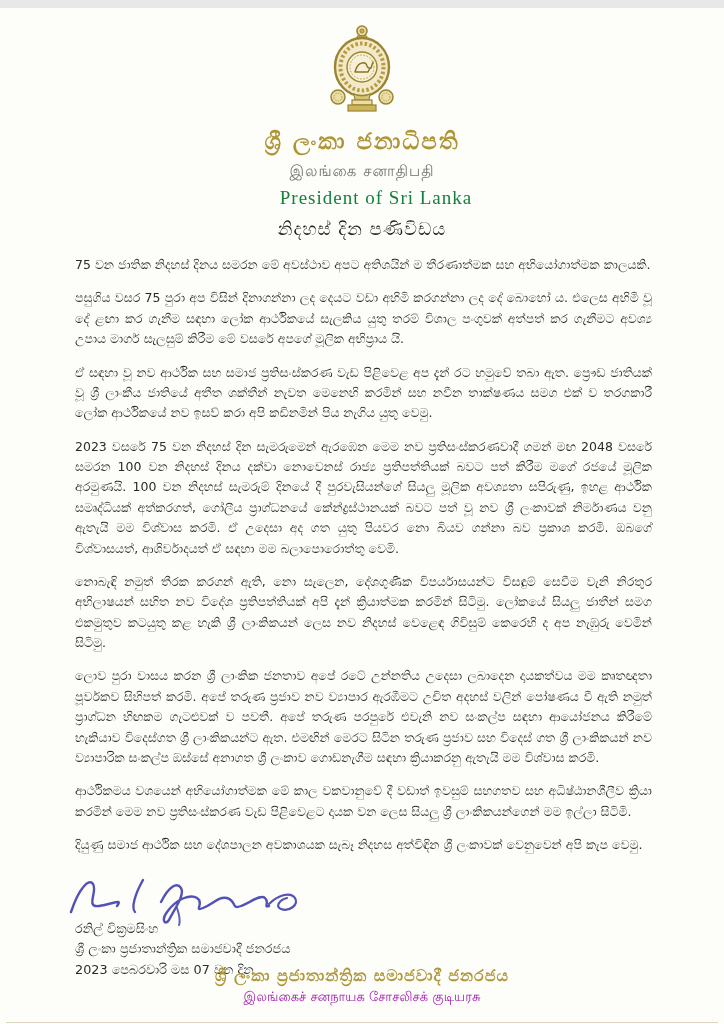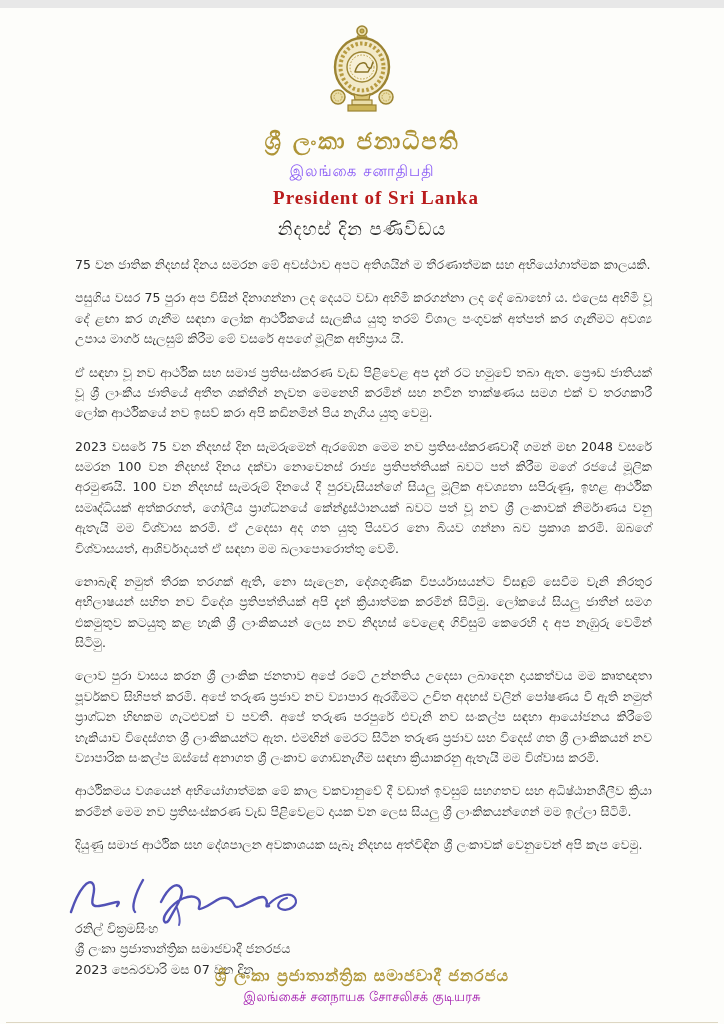--- a/index.html
+++ b/index.html
@@ -13,24 +13,24 @@
     color:#2b2b2b;
     box-sizing:border-box;
     padding-top:16px;
   }
   .center{text-align:center;}
   .emblem-wrap{display:flex;justify-content:center;margin-bottom:6px;}
   .title-si{
     font-size:23px;font-weight:bold;letter-spacing:2px;
     color:#af9538;margin-top:4px;
   }
-  .title-ta{font-size:15px;color:#8b5cf6;margin-top:7px;letter-spacing:1px;}
+  .title-ta{font-size:15px;color:#737373;margin-top:7px;letter-spacing:1px;}
   .title-en{
     font-family:"Liberation Serif","DejaVu Serif",serif;
-    font-size:19px;font-weight:bold;color:#b91c1c;
+    font-size:19px;font-weight:normal;color:#15803d;
     margin-top:5px;letter-spacing:1px;padding-left:28px;
   }
   .subject{font-size:18px;color:#1f1f1f;margin-top:9px;letter-spacing:1px;}
   .body-text{
     margin:15px 72px 0 75px;
     font-size:12.5px;
     line-height:1.63;
     text-align:justify;
   }
   .body-text p{margin:0 0 13px 0;}
@@ -98,21 +98,21 @@
   <div class="center title-si">ශ්‍රී ලංකා ජනාධිපති</div>
   <div class="center title-ta">இலங்கை சனாதிபதி</div>
   <div class="center title-en">President of Sri Lanka</div>
   <div class="center subject">නිදහස් දින පණිවිඩය</div>
 
   <div class="body-text">
     <p>75 වන ජාතික නිදහස් දිනය සමරන මේ අවස්ථාව අපට අතිශයින් ම තීරණාත්මක සහ අභියෝගාත්මක කාලයකි.</p>
     <p>පසුගිය වසර 75 පුරා අප විසින් දිනාගන්නා ලද දෙයට වඩා අහිමි කරගන්නා ලද දේ බොහෝ ය. එලෙස අහිමි වූ දේ ළඟා කර ගැනීම සඳහා ලෝක ආර්ථිකයේ සැලකිය යුතු තරම් විශාල පංගුවක් අත්පත් කර ගැනීමට අවශ්‍ය උපාය මාර්ග සැලසුම් කිරීම මේ වසරේ අපගේ මූලික අභිප්‍රාය යි.</p>
     <p>ඒ සඳහා වූ නව ආර්ථික සහ සමාජ ප්‍රතිසංස්කරණ වැඩ පිළිවෙළ අප දැන් රට හමුවේ තබා ඇත. ප්‍රෞඩ ජාතියක් වූ ශ්‍රී ලාංකීය ජාතියේ අතීත ශක්තීන් නැවත මෙනෙහි කරමින් සහ නවීන තාක්ෂණය සමග එක් ව තරගකාරී ලෝක ආර්ථිකයේ නව ඉසව් කරා අපි කඩිනමින් පිය නැගිය යුතු වෙමු.</p>
     <p>2023 වසරේ 75 වන නිදහස් දින සැමරුමෙන් ඇරඹෙන මෙම නව ප්‍රතිසංස්කරණවාදී ගමන් මඟ 2048 වසරේ සමරන 100 වන නිදහස් දිනය දක්වා නොවෙනස් රාජ්‍ය ප්‍රතිපත්තියක් බවට පත් කිරීම මගේ රජයේ මූලික අරමුණයි. 100 වන නිදහස් සැමරුම් දිනයේ දී පුරවැසියන්ගේ සියලු මූලික අවශ්‍යතා සපිරුණු, ඉහළ ආර්ථික සමෘද්ධියක් අත්කරගත්, ගෝලීය ප්‍රාග්ධනයේ කේන්ද්‍රස්ථානයක් බවට පත් වූ නව ශ්‍රී ලංකාවක් නිර්මාණය වනු ඇතැයි මම විශ්වාස කරමි. ඒ උදෙසා අද ගත යුතු පියවර නො බියව ගන්නා බව ප්‍රකාශ කරමි. ඔබගේ විශ්වාසයත්, ආශිර්වාදයත් ඒ සඳහා මම බලාපොරොත්තු වෙමි.</p>
-    <p>නොබැඳි නමුත් තීරක තරගක් ඇති, නො සැලෙන, දේශගුණික විපර්යාසයන්ට විසඳුම් සෙවීම වැනි නිරතුර අභිලාෂයන් සහිත නව විදේශ ප්‍රතිපත්තියක් අපි දැන් ක්‍රියාත්මක කරමින් සිටිමු. ලෝකයේ සියලු ජාතීන් සමග එකමුතුව කටයුතු කළ හැකි ශ්‍රී ලාංකිකයන් ලෙස නව නිදහස් වෙළෙඳ ගිවිසුම් කෙරෙහි ද අප නැඹුරු වෙමින් සිටිමු.</p>
+    <p>නොබැඳි නමුත් තීරක කරගන් ඇති, නො සැලෙන, දේශගුණික විපර්යාසයන්ට විසඳුම් සෙවීම වැනි නිරතුර අභිලාෂයන් සහිත නව විදේශ ප්‍රතිපත්තියක් අපි දැන් ක්‍රියාත්මක කරමින් සිටිමු. ලෝකයේ සියලු ජාතීන් සමග එකමුතුව කටයුතු කළ හැකි ශ්‍රී ලාංකිකයන් ලෙස නව නිදහස් වෙළෙඳ ගිවිසුම් කෙරෙහි ද අප නැඹුරු වෙමින් සිටිමු.</p>
     <p>ලොව පුරා වාසය කරන ශ්‍රී ලාංකික ජනතාව අපේ රටේ උන්නතිය උදෙසා ලබාදෙන දායකත්වය මම කෘතඥතා පූර්වකව සිහිපත් කරමි. අපේ තරුණ ප්‍රජාව නව ව්‍යාපාර ඇරඹීමට උචිත අදහස් වලින් පෝෂණය වී ඇති නමුත් ප්‍රාග්ධන හිඟකම ගැටළුවක් ව පවතී. අපේ තරුණ පරපුරේ එවැනි නව සංකල්ප සඳහා ආයෝජනය කිරීමේ හැකියාව විදෙස්ගත ශ්‍රී ලාංකිකයන්ට ඇත. එමඟින් මෙරට සිටින තරුණ ප්‍රජාව සහ විදෙස් ගත ශ්‍රී ලාංකිකයන් නව ව්‍යාපාරික සංකල්ප ඔස්සේ අනාගත ශ්‍රී ලංකාව ගොඩනැගීම සඳහා ක්‍රියාකරනු ඇතැයි මම විශ්වාස කරමි.</p>
     <p>ආර්ථිකමය වශයෙන් අභියෝගාත්මක මේ කාල වකවානුවේ දී වඩාත් ඉවසුම් සහගතව සහ අධිෂ්ඨානශීලීව ක්‍රියා කරමින් මෙම නව ප්‍රතිසංස්කරණ වැඩ පිළිවෙළට දායක වන ලෙස සියලු ශ්‍රී ලාංකිකයන්ගෙන් මම ඉල්ලා සිටිමි.</p>
     <p>දියුණු සමාජ ආර්ථික සහ දේශපාලන අවකාශයක සැබෑ නිදහස අත්විඳින ශ්‍රී ලංකාවක් වෙනුවෙන් අපි කැප වෙමු.</p>
   </div>
 
   <div class="sig-block">
     <span class="sig-scribble">
       <svg width="320" height="58" viewBox="0 0 320 58">
         <path d="M6 44 C14 20 24 10 28 16 C33 23 20 40 34 38 C48 36 58 30 52 38
                  M78 12 C70 26 66 40 70 44

